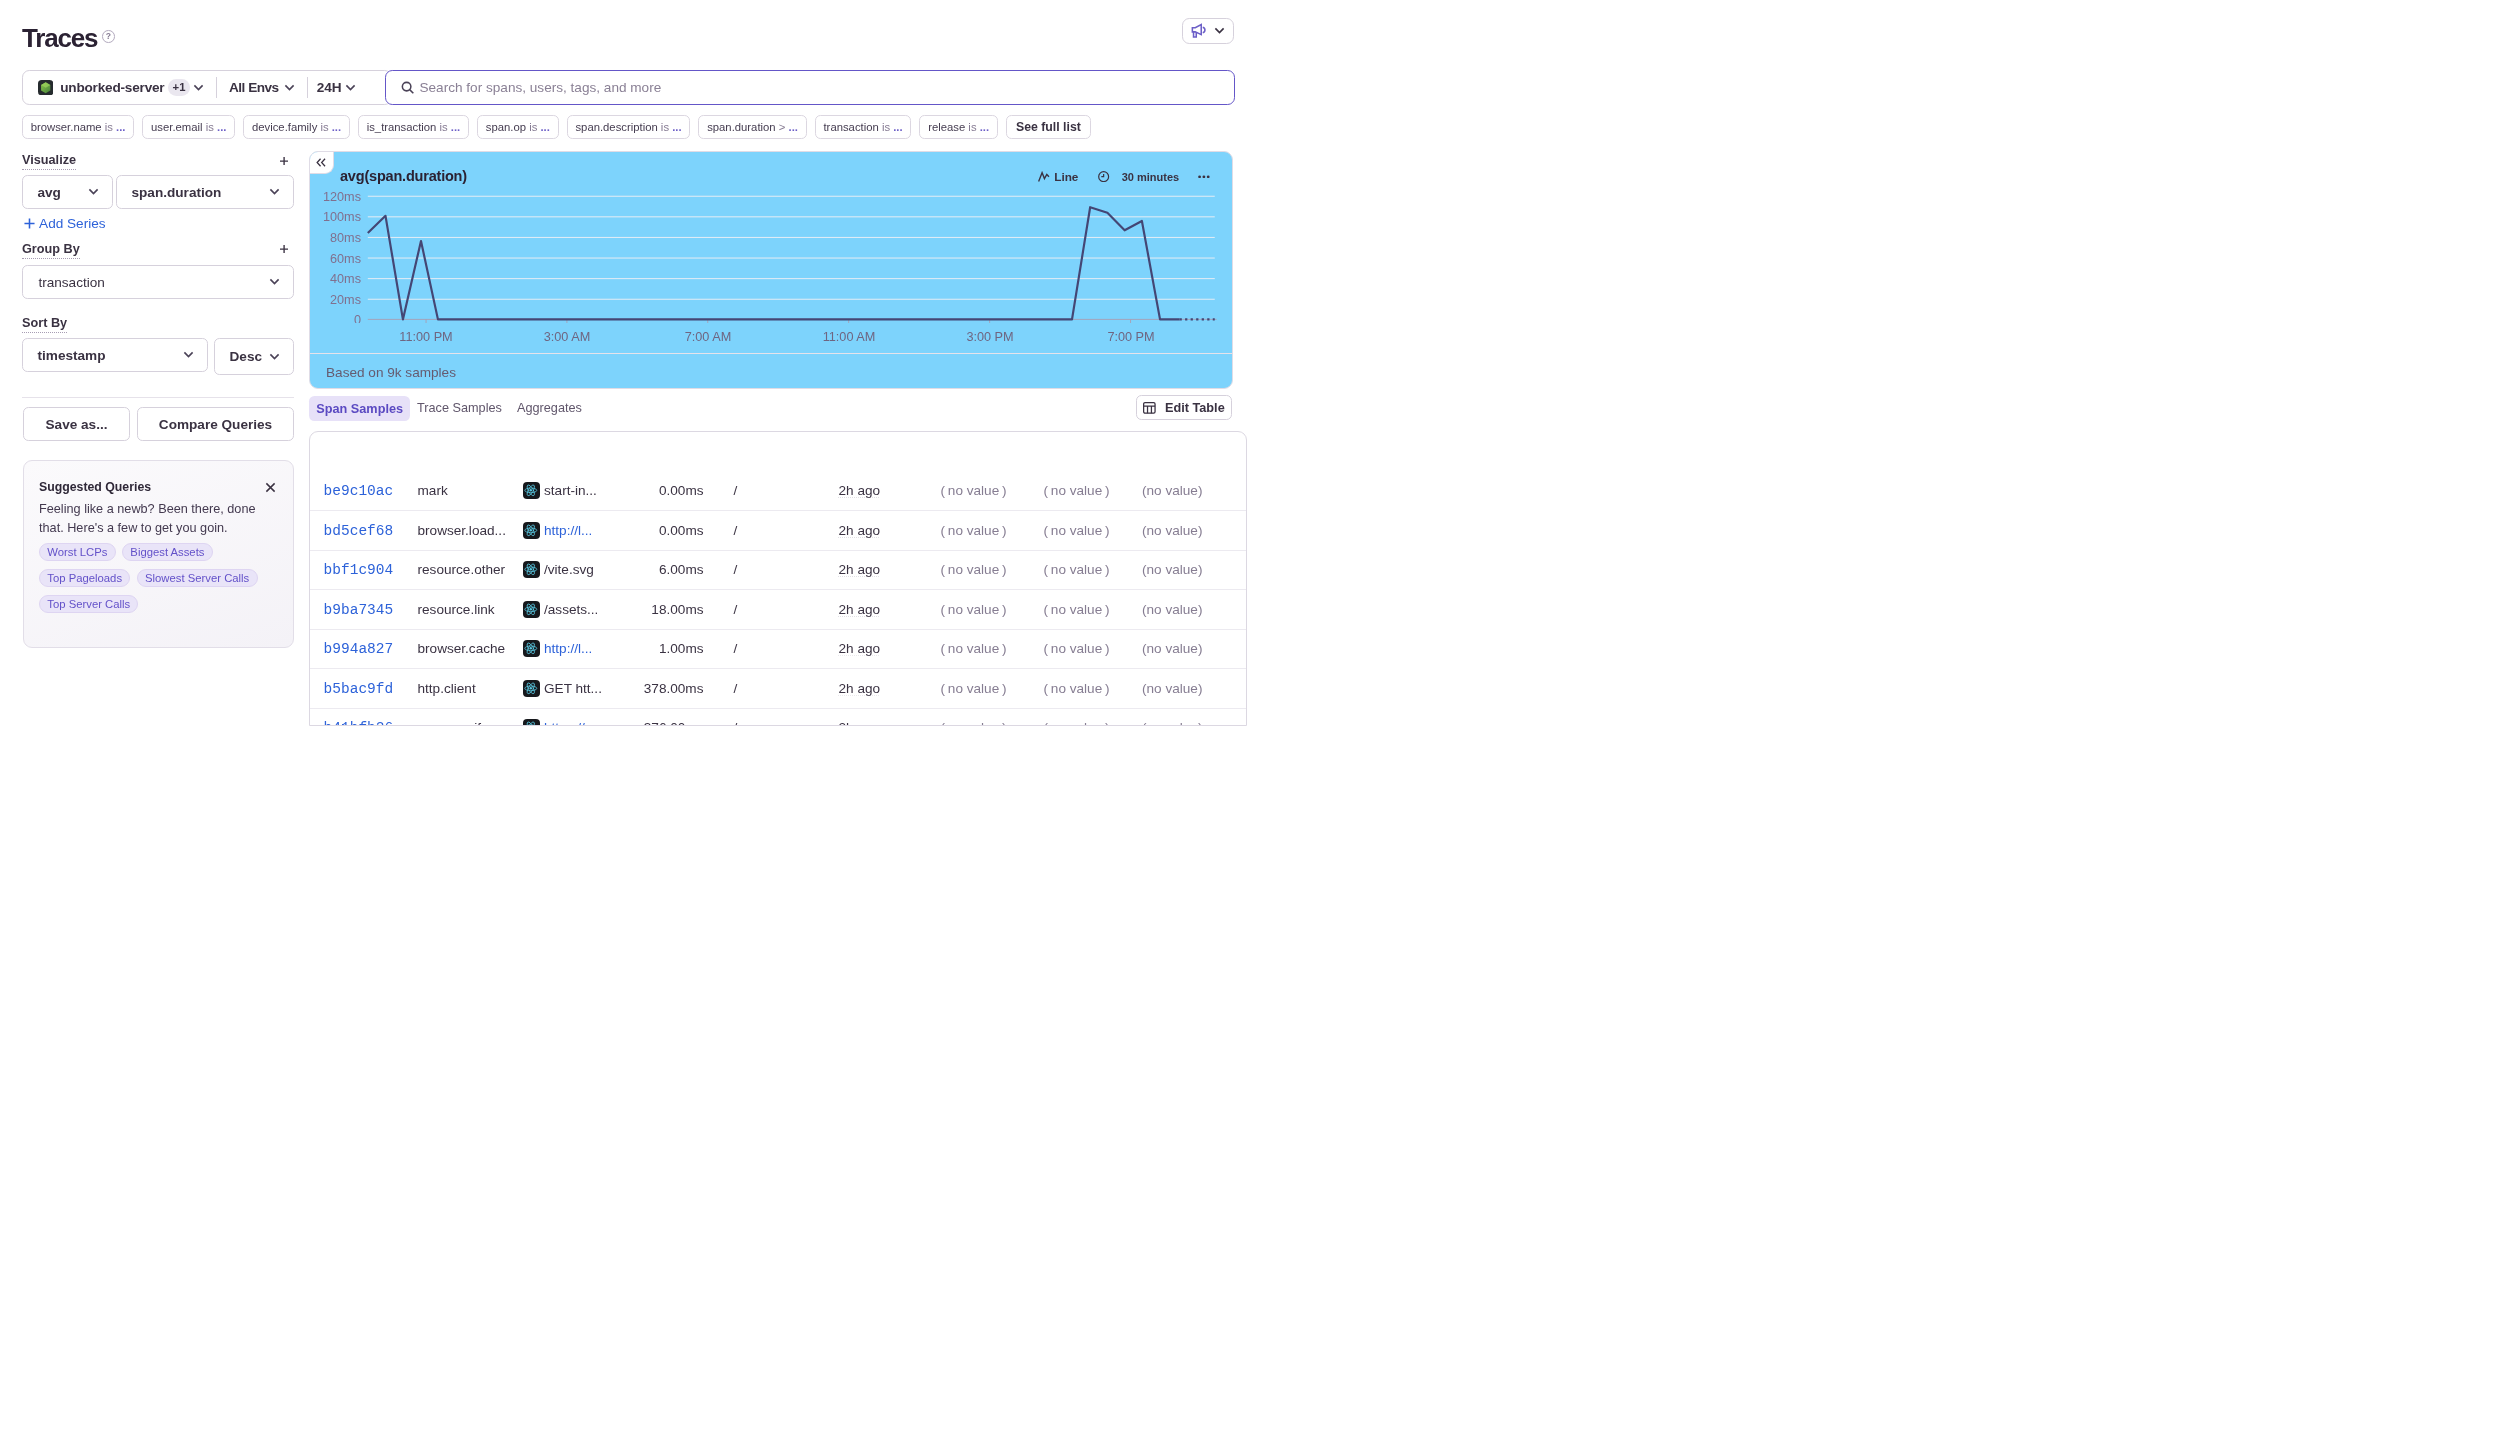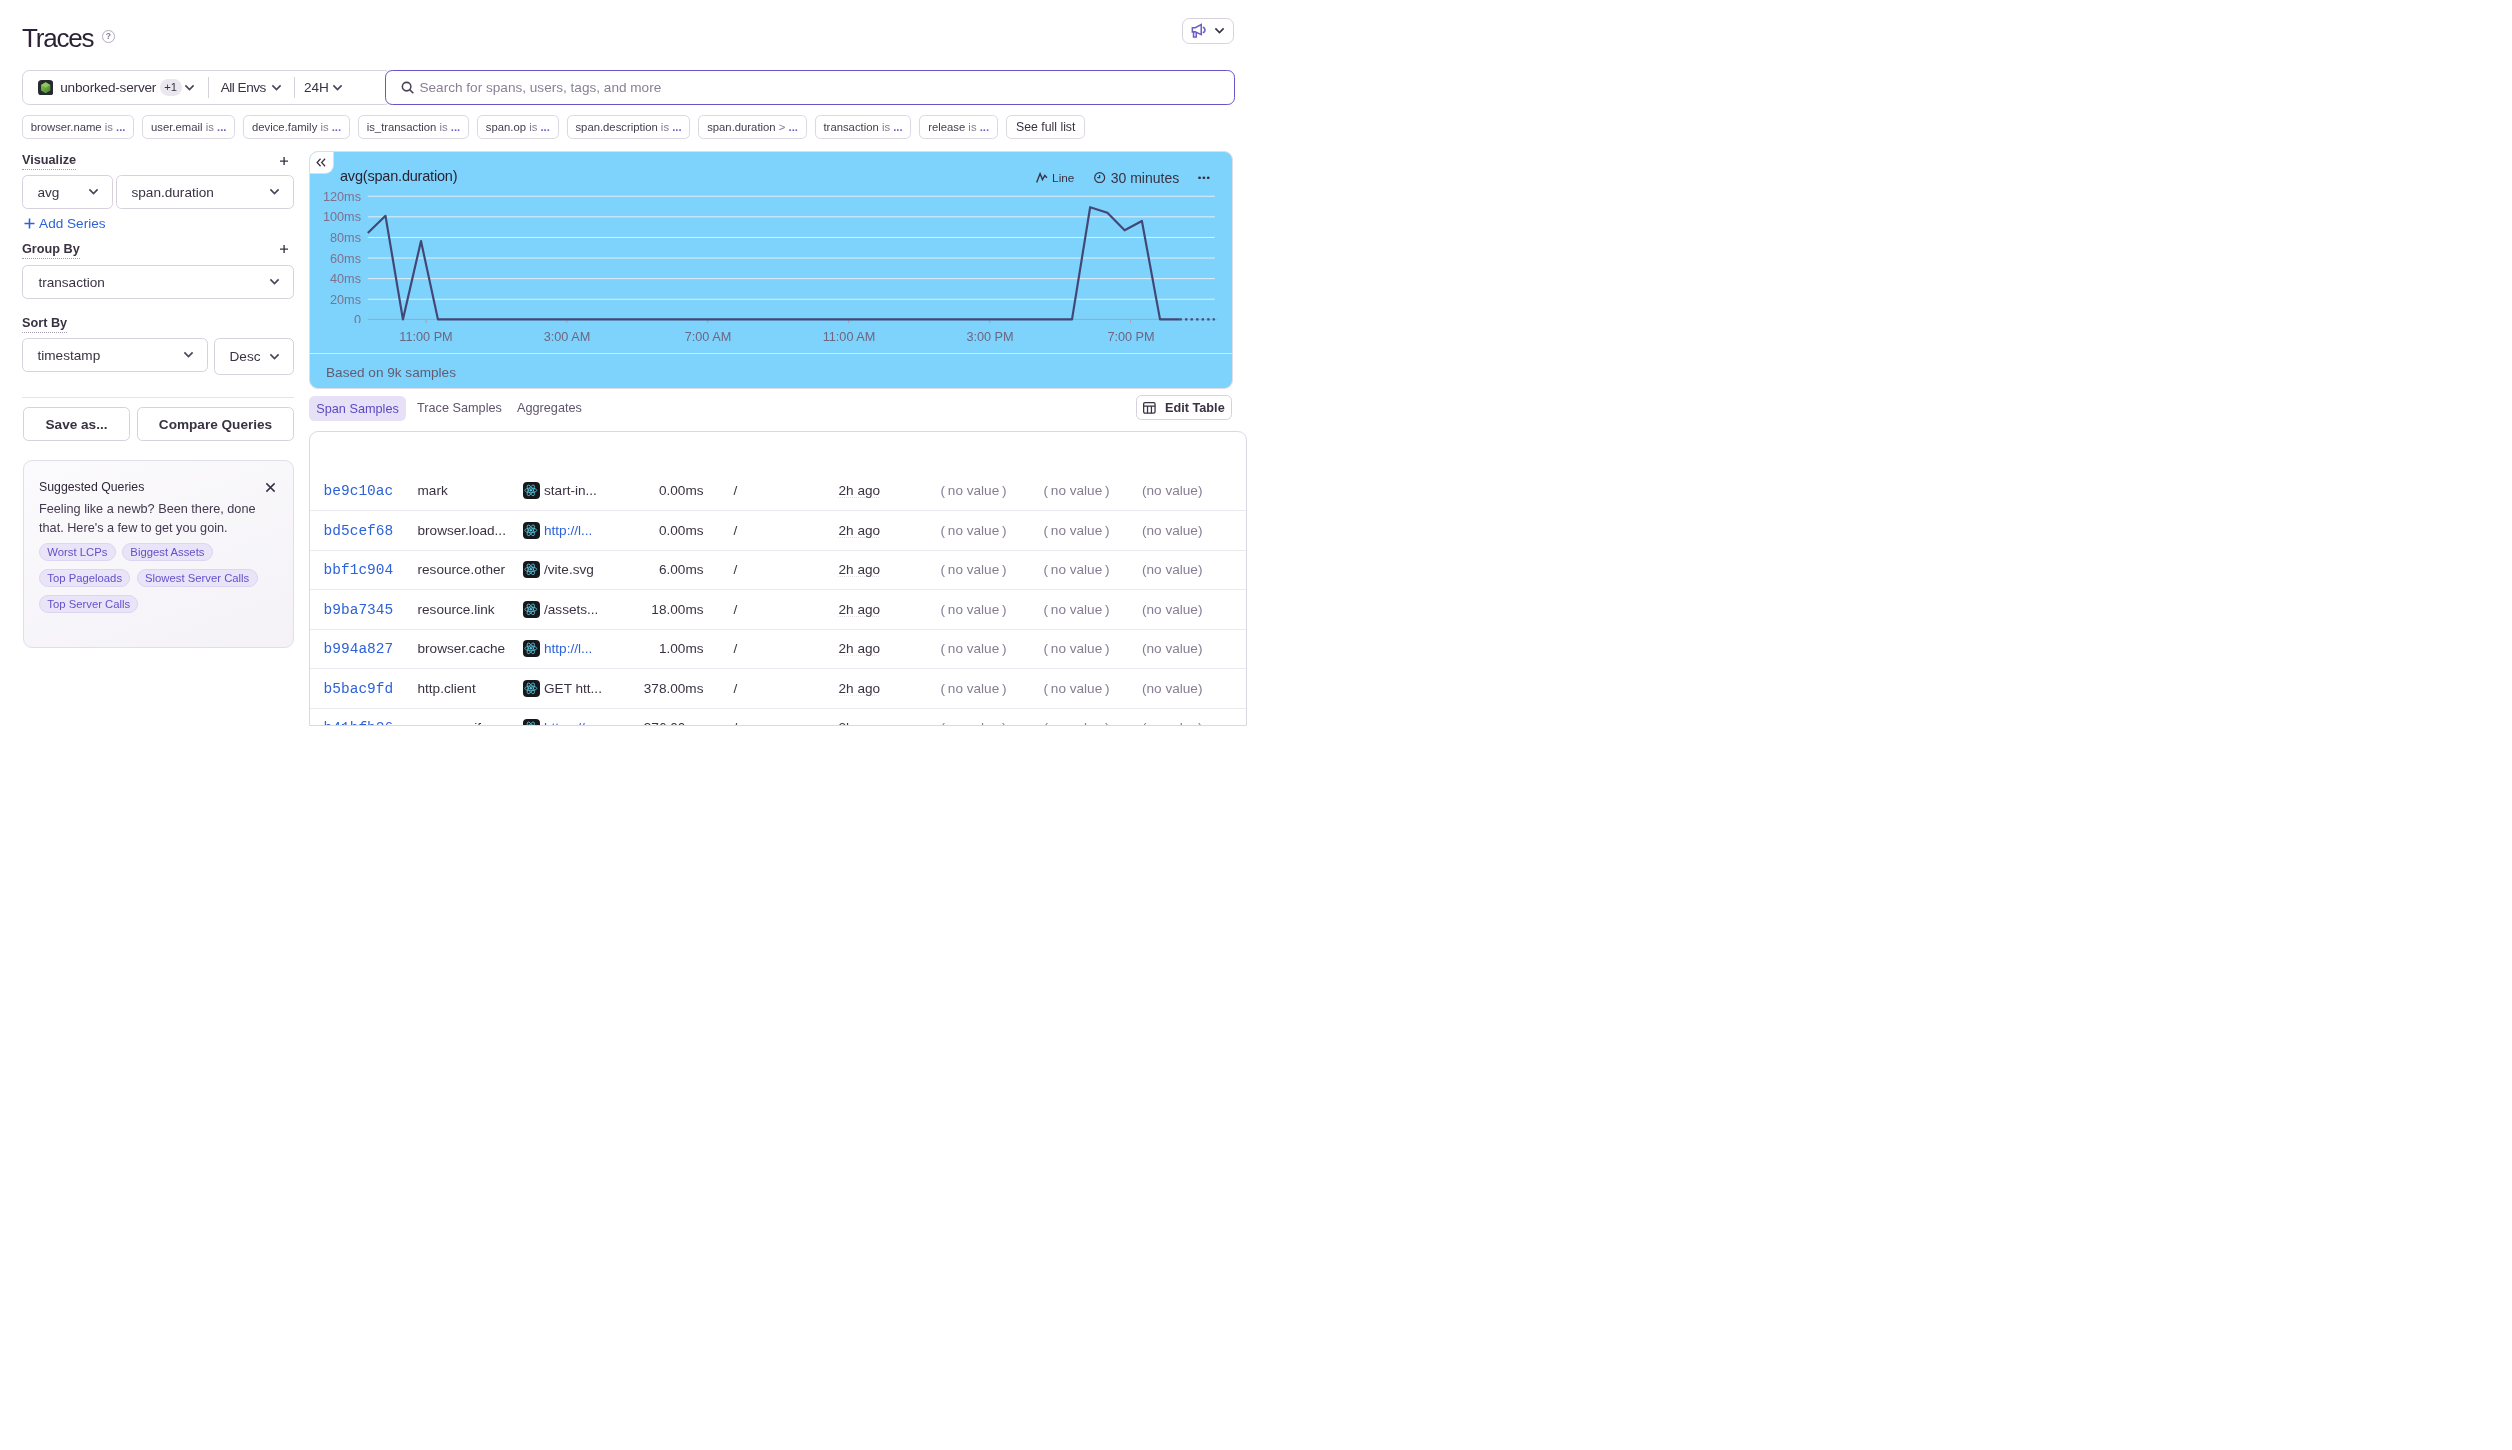--- a/index.html
+++ b/index.html
@@ -1,19 +1,19 @@
 <!DOCTYPE html>
 <html style="font-size:14.5px"><head>
 <meta charset="utf-8">
 <style>
 *{margin:0;padding:0;box-sizing:border-box}
 html,body{width:1256px;height:725px;overflow:hidden;background:#fff;font-family:"Liberation Sans",sans-serif;color:#3a3242}
 .abs{position:absolute}
 .flex{display:flex;align-items:center}
-.b{font-weight:normal}
+.b{font-weight:bold}
 .sel{position:absolute;display:flex;align-items:center;border:0.9px solid #d6d1dc;border-radius:5.4px;background:#fff;font-size:13.6px;color:#3a3242}
 .sel .tx{margin-left:14.5px}
 .sel svg{position:absolute;right:12.7px}
 .btn{position:absolute;display:flex;align-items:center;justify-content:center;border:0.9px solid #d6d1dc;border-radius:5.4px;background:#fff;font-size:13.6px;font-weight:bold;color:#3a3242}
 .chip{display:flex;align-items:center;height:23.6px;padding:0 7.7px;border:0.9px solid #dcd7e1;border-radius:5.4px;font-size:11.3px;white-space:nowrap;color:#453c50}
 .chip .g{color:#857a92}.chip .p{color:#6d5fc8;font-weight:bold}
 .lbl{position:absolute;font-size:12.7px;font-weight:bold;color:#3a3242;border-bottom:0.9px dotted #a79db3;padding-bottom:1.8px;line-height:12.7px}
 .plus{position:absolute}
 .pill{display:inline-flex;align-items:center;height:18px;padding:0 7.3px;border-radius:9px;background:#e9e4f8;color:#6351c9;font-size:11.3px;border:0.9px solid #ded5f2}
 .hcell{font-size:11px;font-weight:bold;color:#6a6076;white-space:nowrap;overflow:hidden}
@@ -209,21 +209,21 @@
 <div class="abs b" style="left:30px;top:16.3px;font-size:14.5px;letter-spacing:-0.2px;color:#2b2233">avg(span.duration)</div>
 <div class="abs flex" style="right:22px;top:17.7px">
 <svg width="11.8" height="11.8" viewBox="0 0 13 13" fill="none" stroke="#3a3242" stroke-width="1.5">
         <path d="M0.7 11.5L4.5 1.8l2.6 6.6 2.6-4.6 2.4 2.6"></path>
       </svg>
 <span class="b" style="margin-left:4.5px;font-size:11.8px">Line</span>
 <svg style="margin-left:20px" width="11.3" height="11.3" viewBox="0 0 13 13" fill="none" stroke="#3a3242" stroke-width="1.4">
         <circle cx="6.5" cy="6.5" r="5.7"></circle>
         <path d="M6.5 3.4V6.5H3.8"></path>
       </svg>
-<span class="b" style="margin-left:5px;font-size:14px">30 minutes</span>
+<span class="b" style="margin-left:12px;font-size:11px">30 minutes</span>
 <svg style="margin-left:19px" width="11.8" height="3.6" viewBox="0 0 13 4" fill="#3a3242">
         <circle cx="1.7" cy="2" r="1.55"></circle>
         <circle cx="6.5" cy="2" r="1.55"></circle>
         <circle cx="11.3" cy="2" r="1.55"></circle>
       </svg>
 </div>
 <svg class="abs" style="left:0;top:30px" width="922" height="141" viewBox="0 0 1016 155">
 <g stroke="#f1eff4" stroke-width="1">
 <line x1="63.7" y1="15.5" x2="997" y2="15.5"></line>
         <line x1="63.7" y1="38.2" x2="997" y2="38.2"></line>

